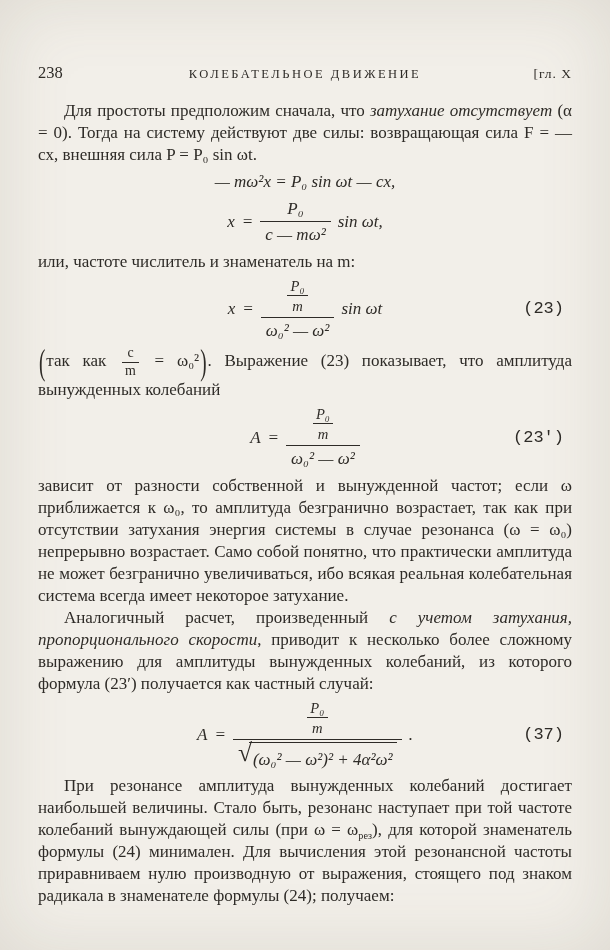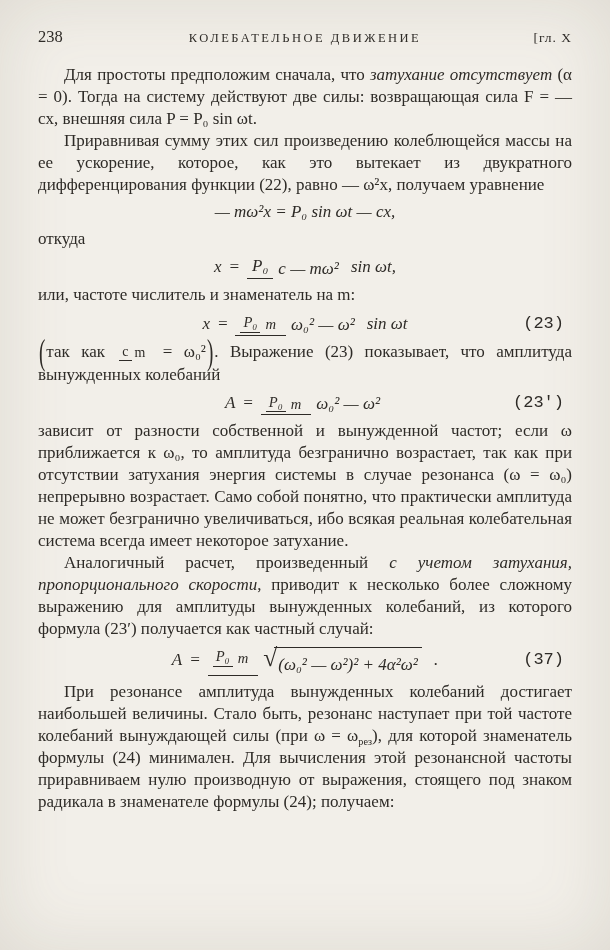--- a/index.html
+++ b/index.html
@@ -7,38 +7,38 @@
     width:610px; height:950px; box-sizing:border-box;
     margin:0 auto;
     background:#f2efe9;
     color:#2e2b27;
     font-family:"Liberation Serif","DejaVu Serif",serif;
     font-size:17px; line-height:22px;
     padding:26px 38px 18px 38px;
     overflow:hidden; position:relative;
     box-shadow: inset 0 0 70px rgba(120,110,90,0.16);
   }
-  .pagehead { display:flex; align-items:baseline; margin-bottom:15px; }
+  .pagehead { display:flex; align-items:baseline; margin-bottom:15px;margin-top:36px; }
   .pnum  { width:92px; font-size:16.5px; }
   .ptitle{ flex:1; text-align:center; font-size:12.5px; letter-spacing:2.5px; white-space:nowrap; }
   .pchap { width:92px; text-align:right; font-size:13.5px; letter-spacing:1px; }
 
   .para { margin:0; text-align:justify; }
   .indent { text-indent:26px; }
   em { font-style:italic; }
 
   .equation {
     position:relative; display:flex; justify-content:center; align-items:center;
     margin:5px 0; font-style:italic;
   }
   .eqlabel { position:absolute; right:8px; top:50%; transform:translateY(-50%); font-style:normal;font-family:Liberation Mono, monospace; }
 
   .math { display:inline-flex; align-items:center; gap:7px; white-space:nowrap; }
 
-  .frac { display:inline-flex; flex-direction:row; align-items:center; line-height:1.25; vertical-align:middle; }
+  .frac { display:inline-flex; flex-direction:column; align-items:center; line-height:1.25; vertical-align:middle; }
   .frac .num { align-self:stretch; text-align:center; padding:0 5px 2px; border-bottom:1.2px solid #2e2b27; }
   .frac .den { padding:2px 5px 0; }
   .frac .frac { font-size:0.86em; line-height:1.15; }
   .frac .frac .num { border-bottom:1px solid #2e2b27; padding:0 3px 1px; }
 
   .frac.inline { font-size:0.82em; line-height:1.05; margin:0 3px; }
   .frac.inline .num { padding:0 3px 1px; border-bottom:1px solid #2e2b27; }
   .frac.inline .den { padding:1px 3px 0; }
 
   .sqrt { display:inline-flex; align-items:flex-start; }
@@ -56,27 +56,25 @@
 <div class="page">
 
   <header class="pagehead">
     <span class="pnum">238</span>
     <span class="ptitle">КОЛЕБАТЕЛЬНОЕ ДВИЖЕНИЕ</span>
     <span class="pchap">[гл. X</span>
   </header>
 
   <p class="para indent"><span>Для простоты предположим сначала, что </span><em>затухание отсутствует</em><span> (α = 0). Тогда на систему действуют две силы: возвращающая сила F = — cx, внешняя сила P = P₀ sin ωt.</span></p>
 
-  <p class="para indent">Приравнивая сумму этих сил произведению колеблющейся массы на ее ускорение, которое, как это вытекает из двукратного дифференцирования функции (22), равно — ω²x, получаем уравнение</p>
 
   <div class="equation">
     <span class="math">— mω²x = P₀ sin ωt — cx,</span>
   </div>
 
-  <p class="para">откуда</p>
 
   <div class="equation">
     <span class="math">
       <span>x</span>
       <span>=</span>
       <span class="frac">
           <span class="num">P₀</span>
           <span class="den">c — mω²</span>
         </span>
       <span>sin ωt,</span>

